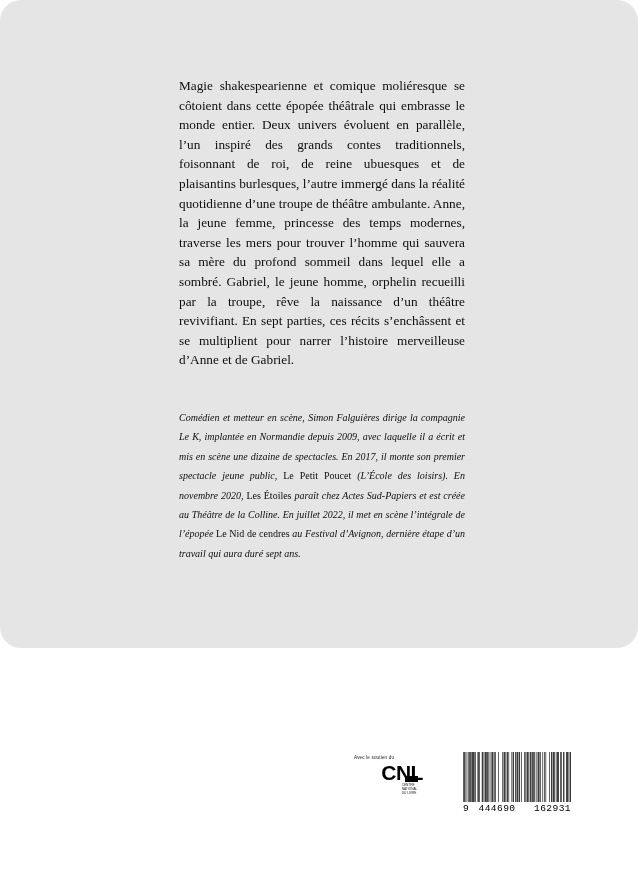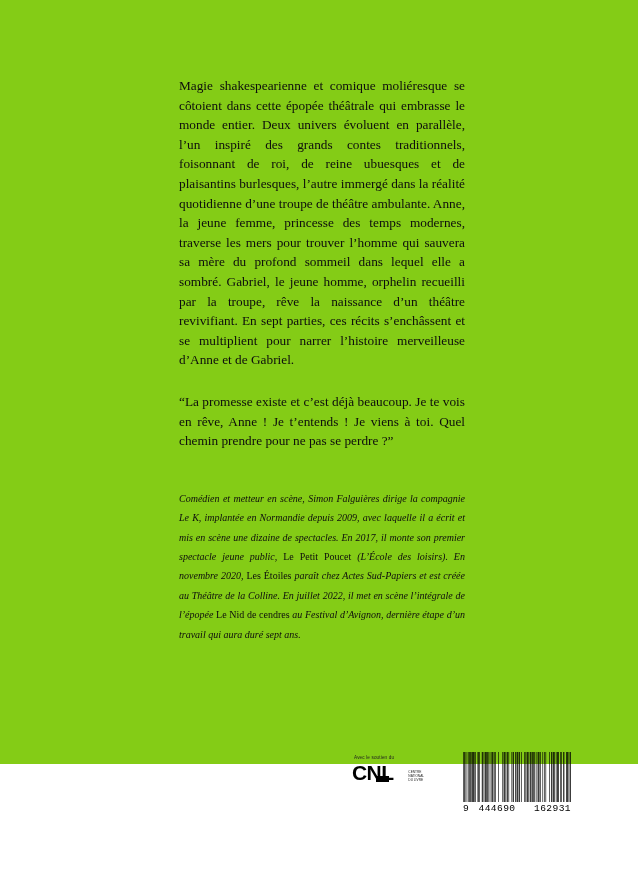--- a/index.html
+++ b/index.html
@@ -14,22 +14,23 @@
     color: #111111;
     position: relative;
     overflow: hidden;
   }
 
   .page {
     position: absolute;
     left: 0;
     top: 0;
     width: 638px;
-    height: 764px;
-    background: #84cc16;
+    height: 648px;
+    background: #e5e5e5;
+    border-radius: 21px;
   }
 
   
   .content {
     position: absolute;
     left: 179px;
     top: 76px;
     width: 286px;
   }
 
@@ -111,21 +112,22 @@
     font-family: "Liberation Sans", "DejaVu Sans", sans-serif;
     font-size: 4.6px;
     letter-spacing: 0.15px;
     color: #222222;
     margin-bottom: 3px;
     margin-left: 2px;
     white-space: nowrap;
   }
   .cnl-mark {
     display: flex;
-    align-items: flex-end;
+    align-items: center;
+    flex-direction: column;
   }
   .cnl-letters {
     font-family: "Liberation Sans", "DejaVu Sans", sans-serif;
     font-weight: bold;
     font-size: 21px;
     line-height: 20px;
     letter-spacing: -0.6px;
     color: #000000;
     position: relative;
   }
@@ -175,21 +177,20 @@
 </style>
 </head>
 <body>
 
 <div class="page">
 
   <div class="content">
 
     <p class="blurb">Magie shakespearienne et comique moliéresque se côtoient dans cette épopée théâtrale qui embrasse le monde entier. Deux univers évoluent en parallèle, l’un inspiré des grands contes traditionnels, foisonnant de roi, de reine ubuesques et de plaisantins burlesques, l’autre immergé dans la réalité quotidienne d’une troupe de théâtre ambulante. Anne, la jeune femme, princesse des temps modernes, traverse les mers pour trouver l’homme qui sauvera sa mère du profond sommeil dans lequel elle a sombré. Gabriel, le jeune homme, orphelin recueilli par la troupe, rêve la naissance d’un théâtre revivifiant. En sept parties, ces récits s’enchâssent et se multiplient pour narrer l’histoire merveilleuse d’Anne et de Gabriel.</p>
 
-    <p class="quote">“La promesse existe et c’est déjà beaucoup. Je te vois en rêve, Anne ! Je t’entends ! Je viens à toi. Quel chemin prendre pour ne pas se perdre ?”</p>
 
     <p class="bio">
       <span>Comédien et metteur en scène, Simon Falguières dirige la compagnie Le K, implantée en Normandie depuis 2009, avec laquelle il a écrit et mis en scène une dizaine de spectacles. En 2017, il monte son premier spectacle jeune public, </span><span class="roman">Le Petit Poucet</span><span> (L’École des loisirs). En novembre 2020, </span><span class="roman">Les Étoiles</span><span> paraît chez Actes Sud-Papiers et est créée au Théâtre de la Colline. En juillet 2022, il met en scène l’intégrale de l’épopée </span><span class="roman">Le Nid de cendres</span><span> au Festival d’Avignon, dernière étape d’un travail qui aura duré sept ans.</span>
     </p>
 
   </div>
 
   <div class="footer">
 
 

